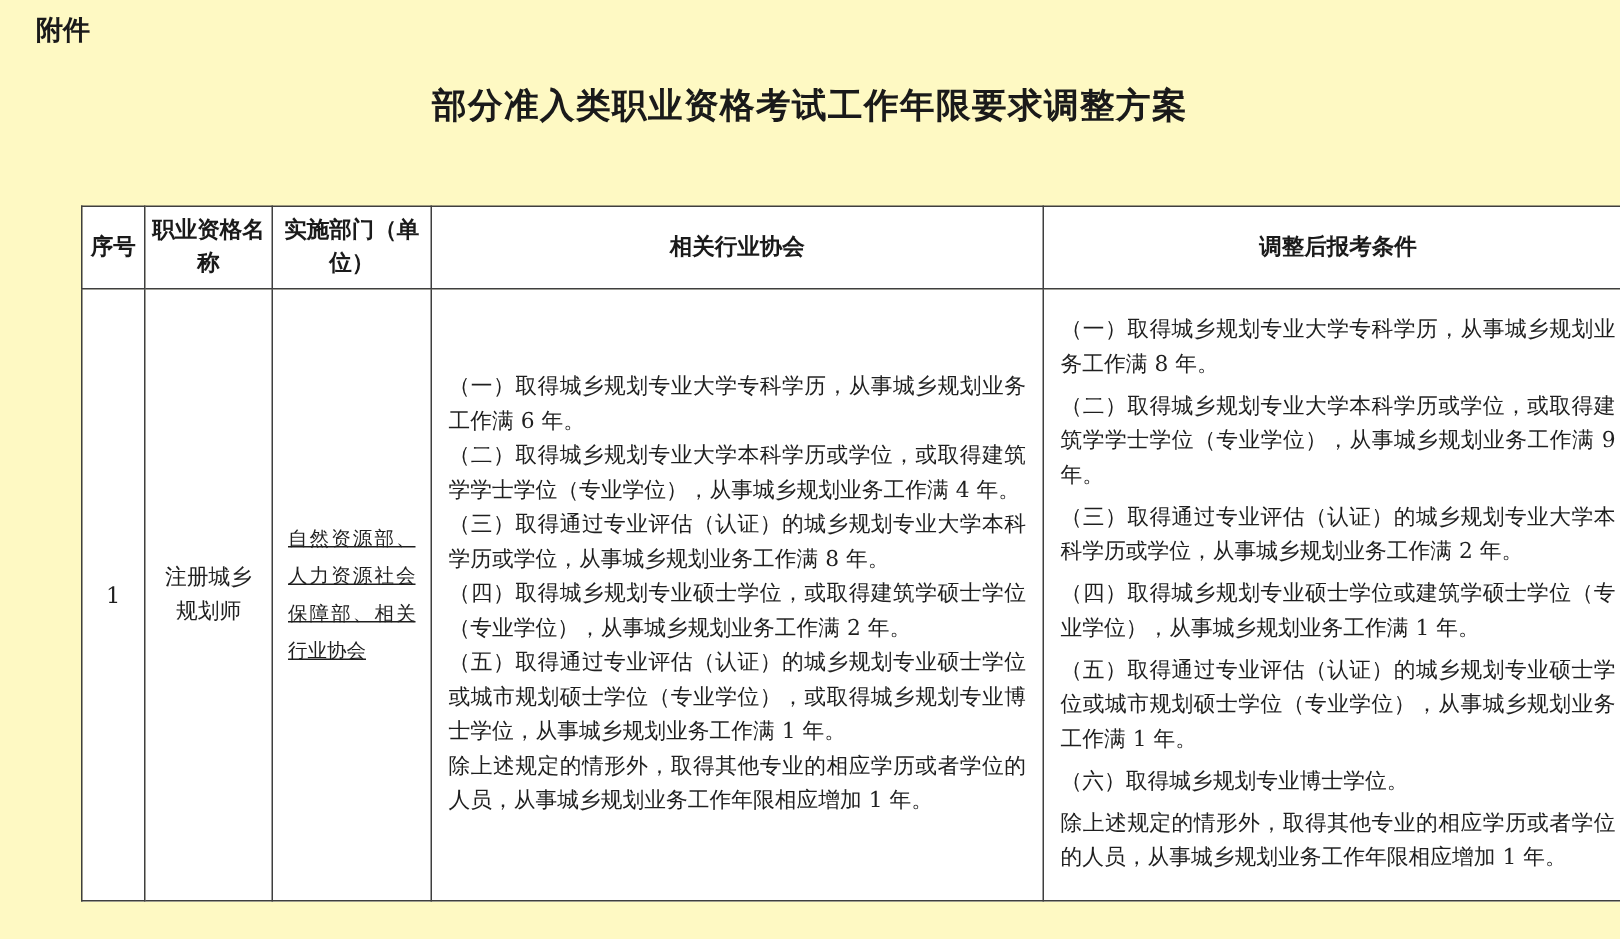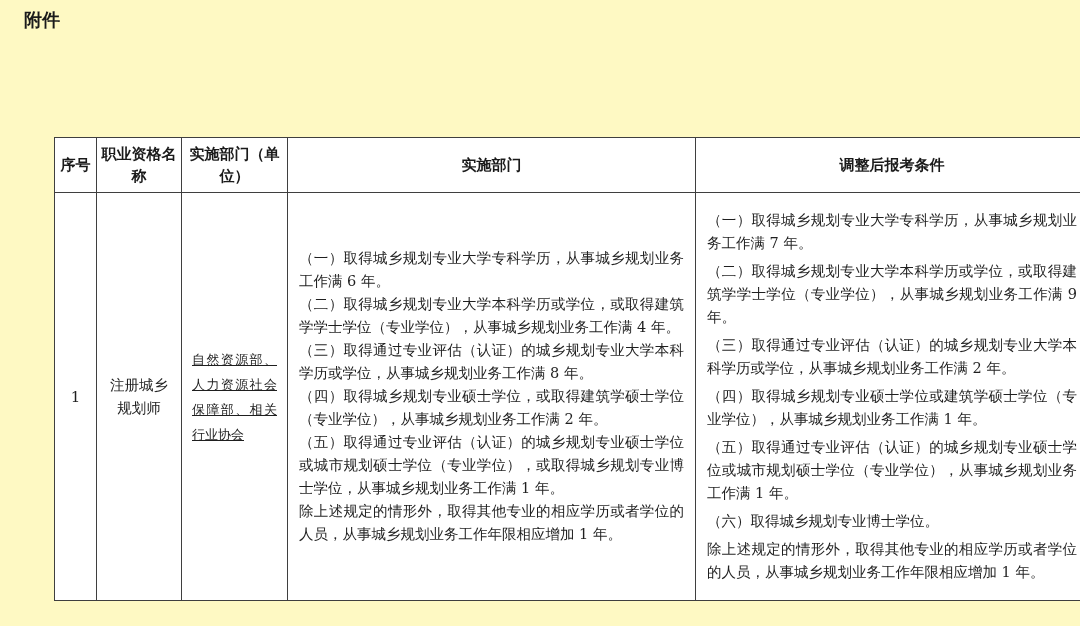--- a/index.html
+++ b/index.html
@@ -103,53 +103,54 @@
   }
   td.cell-adj p:last-child { margin-bottom: 0; }
 </style>
 </head>
 <body>
 
 <div class="page">
 
   <div class="attachment-label">附件</div>
 
+  <div class="doc-title">部分准入类职业资格考试工作年限要求调整方案</div>
 
   <table class="req-table">
     <colgroup>
       <col class="c-no">
         <col class="c-name">
         <col class="c-dept">
         <col class="c-cur">
         <col class="c-adj">
     </colgroup>
     <thead>
       <tr>
         <th>序号</th>
         <th>职业资格名称</th>
         <th>实施部门（单位）</th>
-        <th>实施部门</th>
+        <th>相关行业协会</th>
         <th>调整后报考条件</th>
       </tr>
     </thead>
     <tbody>
       <tr>
         <td class="cell-no">1</td>
         <td class="cell-name">注册城乡规划师</td>
         <td class="cell-dept">自然资源部、人力资源社会保障部、相关行业协会</td>
         <td class="cell-cond cell-cur">
           <p>（一）取得城乡规划专业大学专科学历，从事城乡规划业务工作满 6 年。</p>
           <p>（二）取得城乡规划专业大学本科学历或学位，或取得建筑学学士学位（专业学位），从事城乡规划业务工作满 4 年。</p>
           <p>（三）取得通过专业评估（认证）的城乡规划专业大学本科学历或学位，从事城乡规划业务工作满 8 年。</p>
           <p>（四）取得城乡规划专业硕士学位，或取得建筑学硕士学位（专业学位），从事城乡规划业务工作满 2 年。</p>
           <p>（五）取得通过专业评估（认证）的城乡规划专业硕士学位或城市规划硕士学位（专业学位），或取得城乡规划专业博士学位，从事城乡规划业务工作满 1 年。</p>
           <p>除上述规定的情形外，取得其他专业的相应学历或者学位的人员，从事城乡规划业务工作年限相应增加 1 年。</p>
         </td>
         <td class="cell-cond cell-adj">
-          <p>（一）取得城乡规划专业大学专科学历，从事城乡规划业务工作满 7 年。</p>
+          <p>（一）取得城乡规划专业大学专科学历，从事城乡规划业务工作满 8 年。</p>
           <p>（二）取得城乡规划专业大学本科学历或学位，或取得建筑学学士学位（专业学位），从事城乡规划业务工作满 9 年。</p>
           <p>（三）取得通过专业评估（认证）的城乡规划专业大学本科学历或学位，从事城乡规划业务工作满 2 年。</p>
           <p>（四）取得城乡规划专业硕士学位或建筑学硕士学位（专业学位），从事城乡规划业务工作满 1 年。</p>
           <p>（五）取得通过专业评估（认证）的城乡规划专业硕士学位或城市规划硕士学位（专业学位），从事城乡规划业务工作满 1 年。</p>
           <p>（六）取得城乡规划专业博士学位。</p>
           <p>除上述规定的情形外，取得其他专业的相应学历或者学位的人员，从事城乡规划业务工作年限相应增加 1 年。</p>
         </td>
       </tr>
     </tbody>
   </table>

